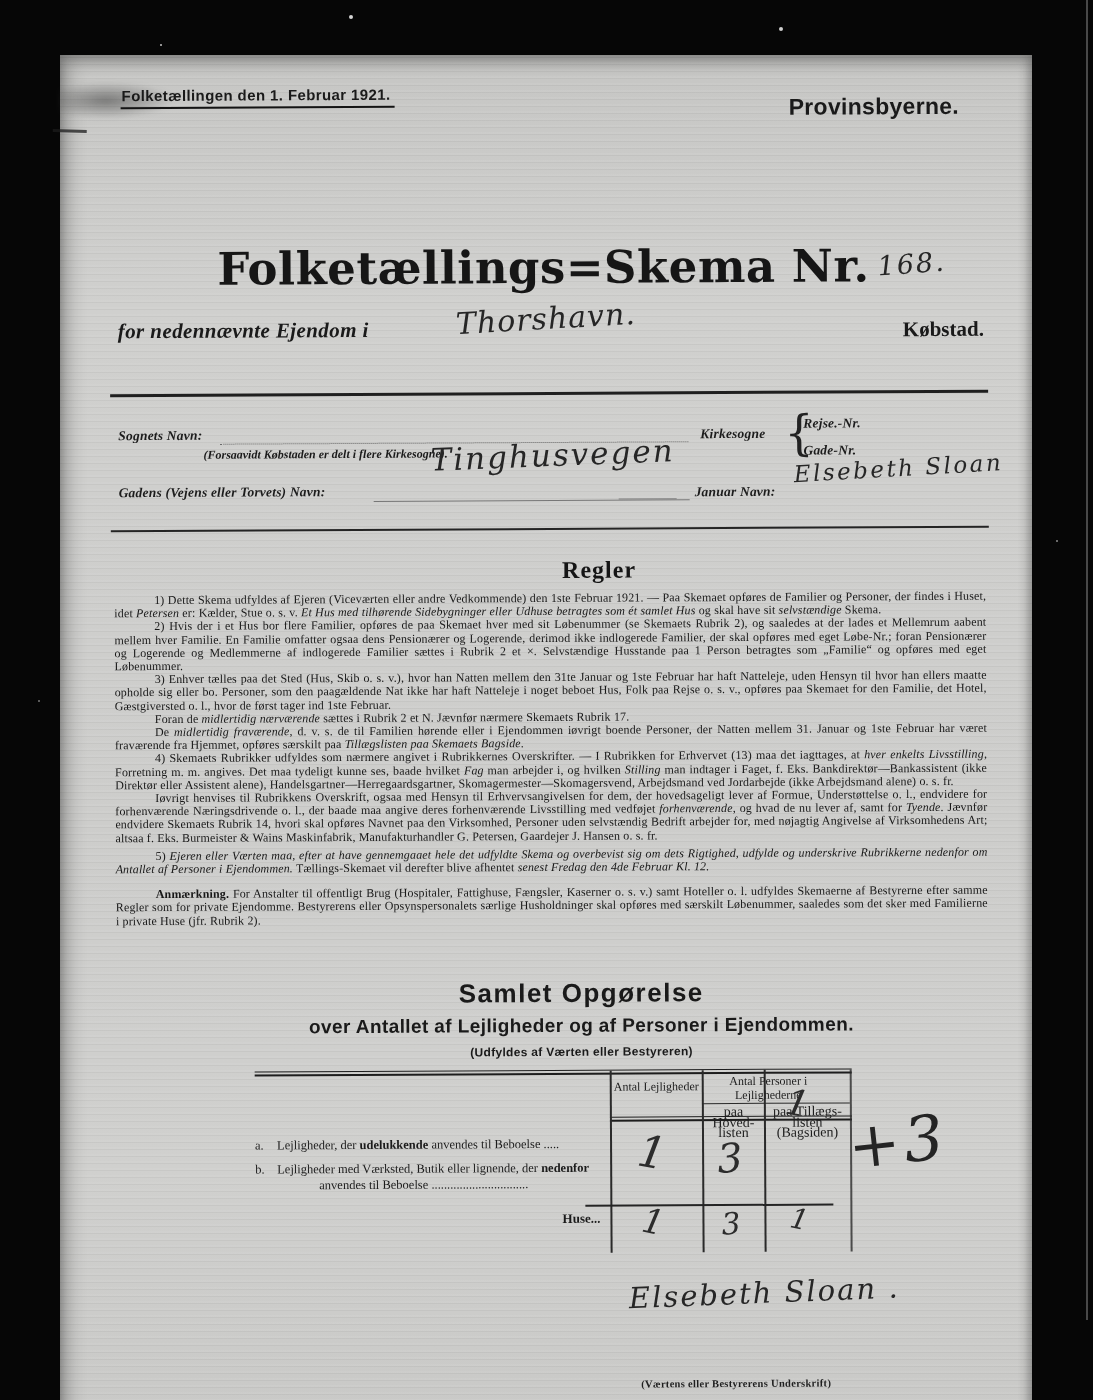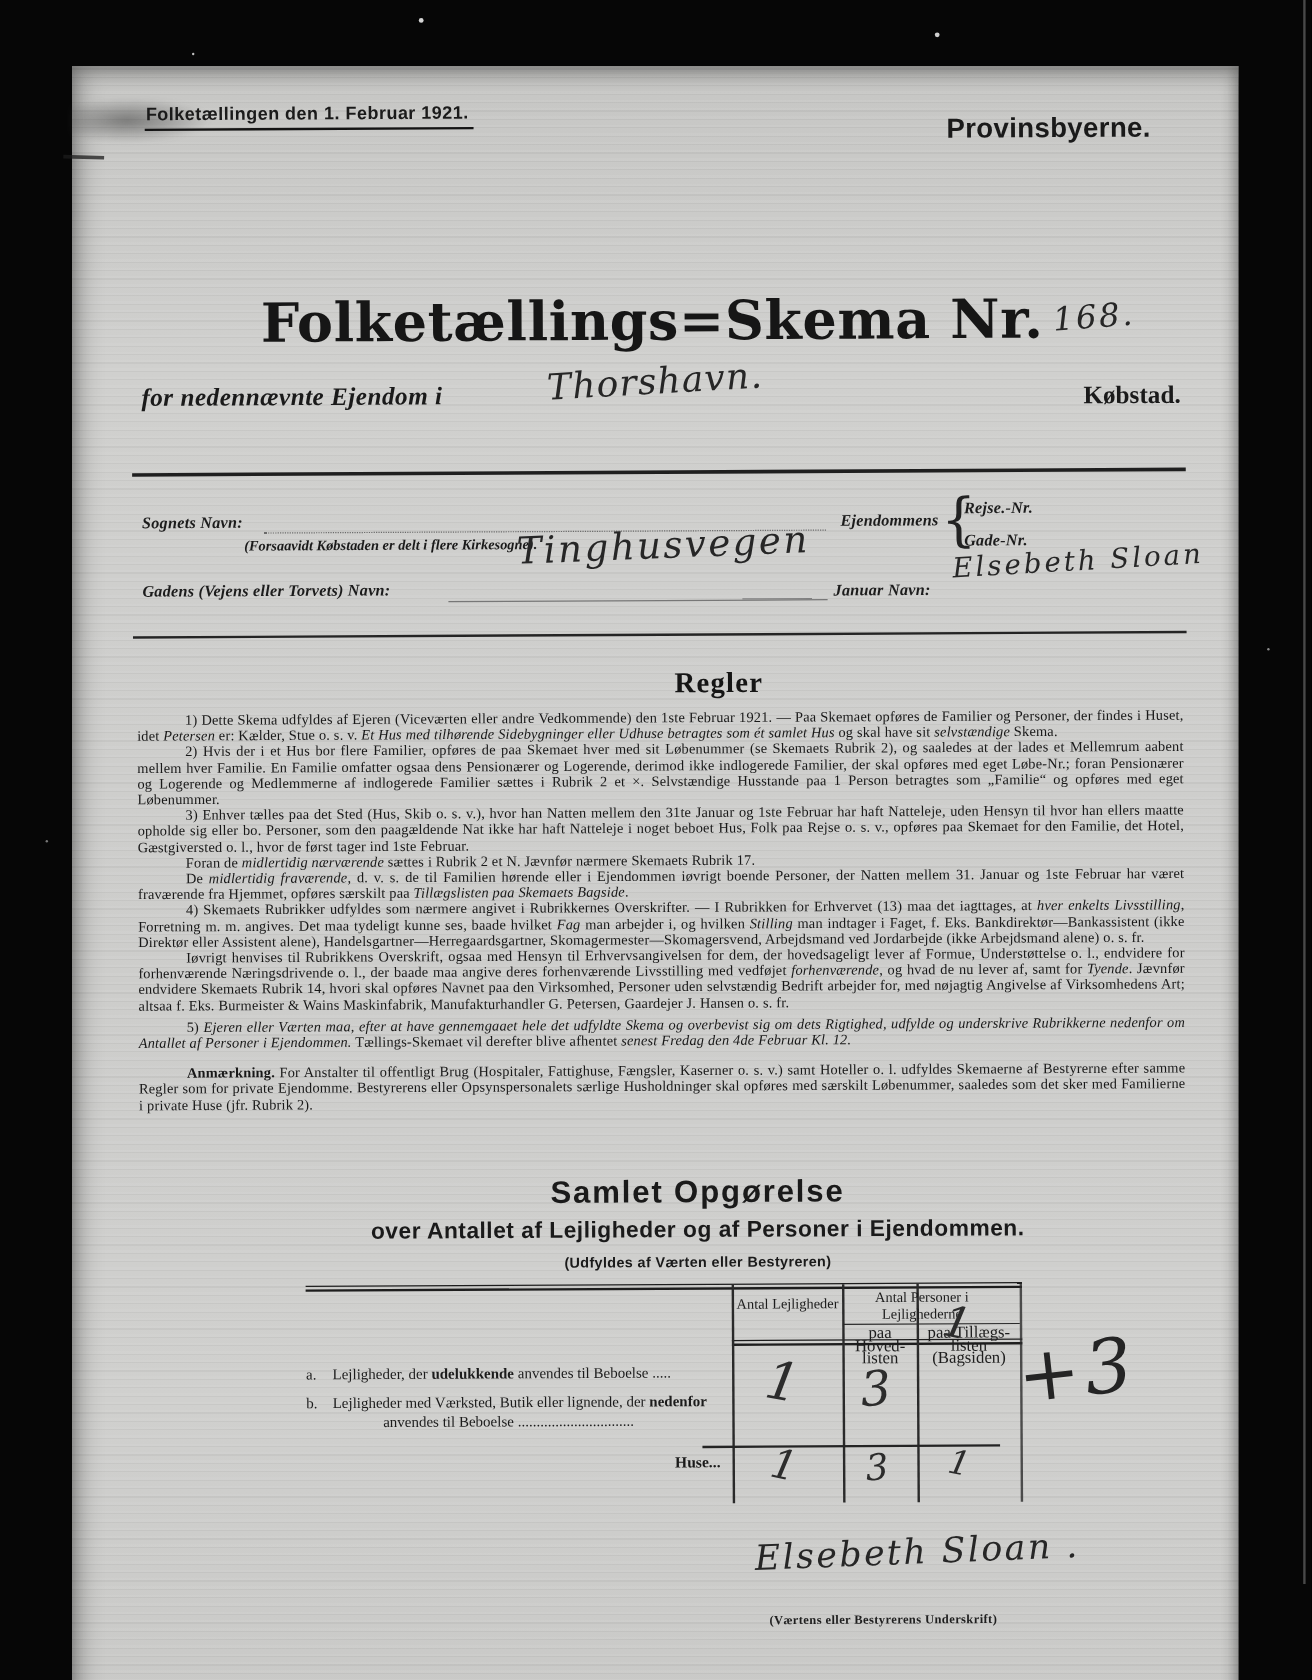--- a/index.html
+++ b/index.html
@@ -102,21 +102,21 @@
   .hw-num{font-family:"DejaVu Serif",serif;font-style:italic;color:#2c2c2c;line-height:1;}
   .n-a-till{left:724px;top:1032px;font-size:36px;transform:rotate(12deg);}
   .n-ab-antal{left:576px;top:1076px;font-size:44px;transform:rotate(10deg);}
   .n-ab-hoved{left:655px;top:1084px;font-size:40px;transform:rotate(-4deg);}
   .n-margin{left:786px;top:1058px;font-size:62px;letter-spacing:4px;transform:rotate(-6deg);color:#242424;}
   .n-t-antal{left:580px;top:1150px;font-size:34px;transform:rotate(12deg);}
   .n-t-hoved{left:659px;top:1155px;font-size:30px;transform:rotate(-4deg);}
   .n-t-till{left:728px;top:1152px;font-size:28px;transform:rotate(12deg);}
 
   .sig-name{left:566px;top:1222px;font-size:29px;letter-spacing:2px;transform:rotate(-2deg);white-space:nowrap;}
-  .sig-cap{left:578px;top:1291px;font-size:10.5px;font-weight:bold;letter-spacing:.3px;color:#1f1f1f;}
+  .sig-cap{left:578px;top:1324px;font-size:10.5px;font-weight:bold;letter-spacing:.3px;color:#1f1f1f;}
 </style>
 </head>
 <body>
 
 <div class="stage">
   <div class="speck"></div>
   <div class="edge-line"></div>
 
   <div class="paper">
     <div class="content">
@@ -138,21 +138,21 @@
       <div class="abs rule1"></div>
 
       <div class="abs flabel f-sogn">Sognets Navn:</div>
       <div class="abs f-sogn-line"></div>
       <div class="abs f-sogn-note">(Forsaavidt Købstaden er delt i flere Kirkesogne).</div>
 
       <div class="abs flabel f-gade">Gadens (Vejens eller Torvets) Navn:</div>
       <div class="abs f-gade-line"></div>
       <div class="abs hw hw-street">Tinghusvegen</div>
 
-      <div class="abs flabel f-ejendom">Ejendommens</div>
+      <div class="abs flabel f-ejendom">Kirkesogne</div>
       <div class="abs brace">{</div>
       <div class="abs flabel f-matr">Rejse.-Nr.</div>
       <div class="abs flabel f-gadenr">Gade-Nr.</div>
 
       <div class="abs f-ejer-dash"></div>
       <div class="abs flabel f-ejer">Januar Navn:</div>
       <div class="abs hw hw-owner">Elsebeth Sloan</div>
 
       <div class="abs rule2"></div>
 

